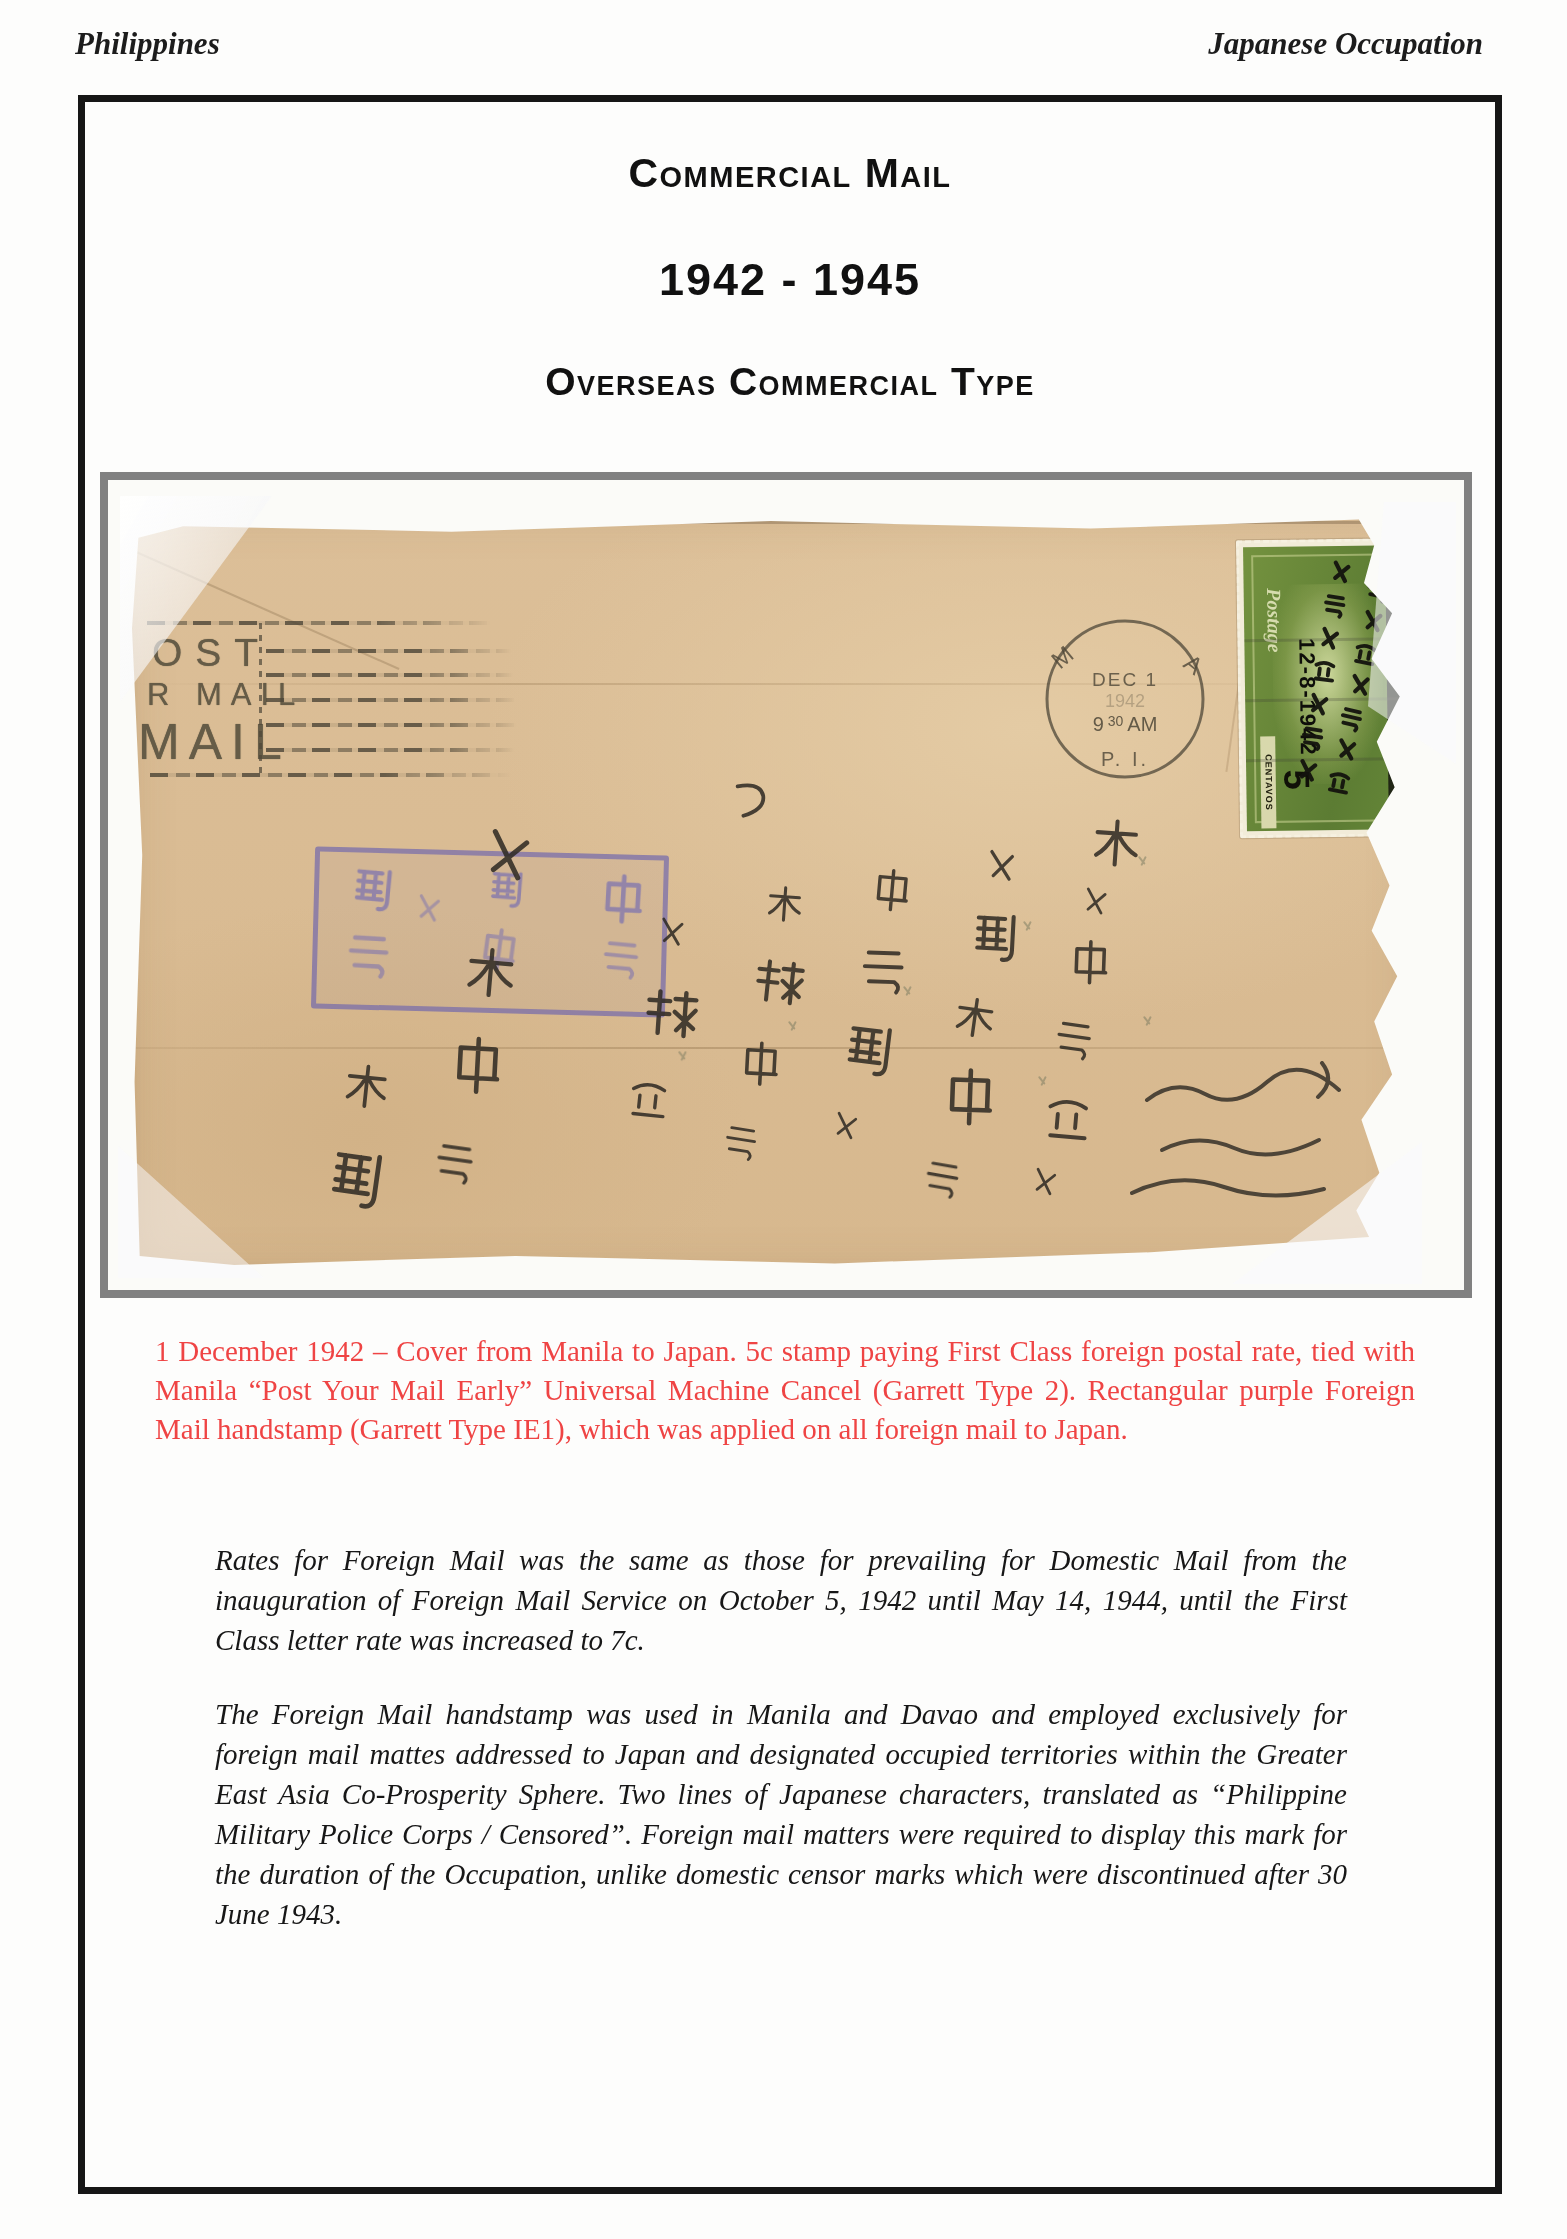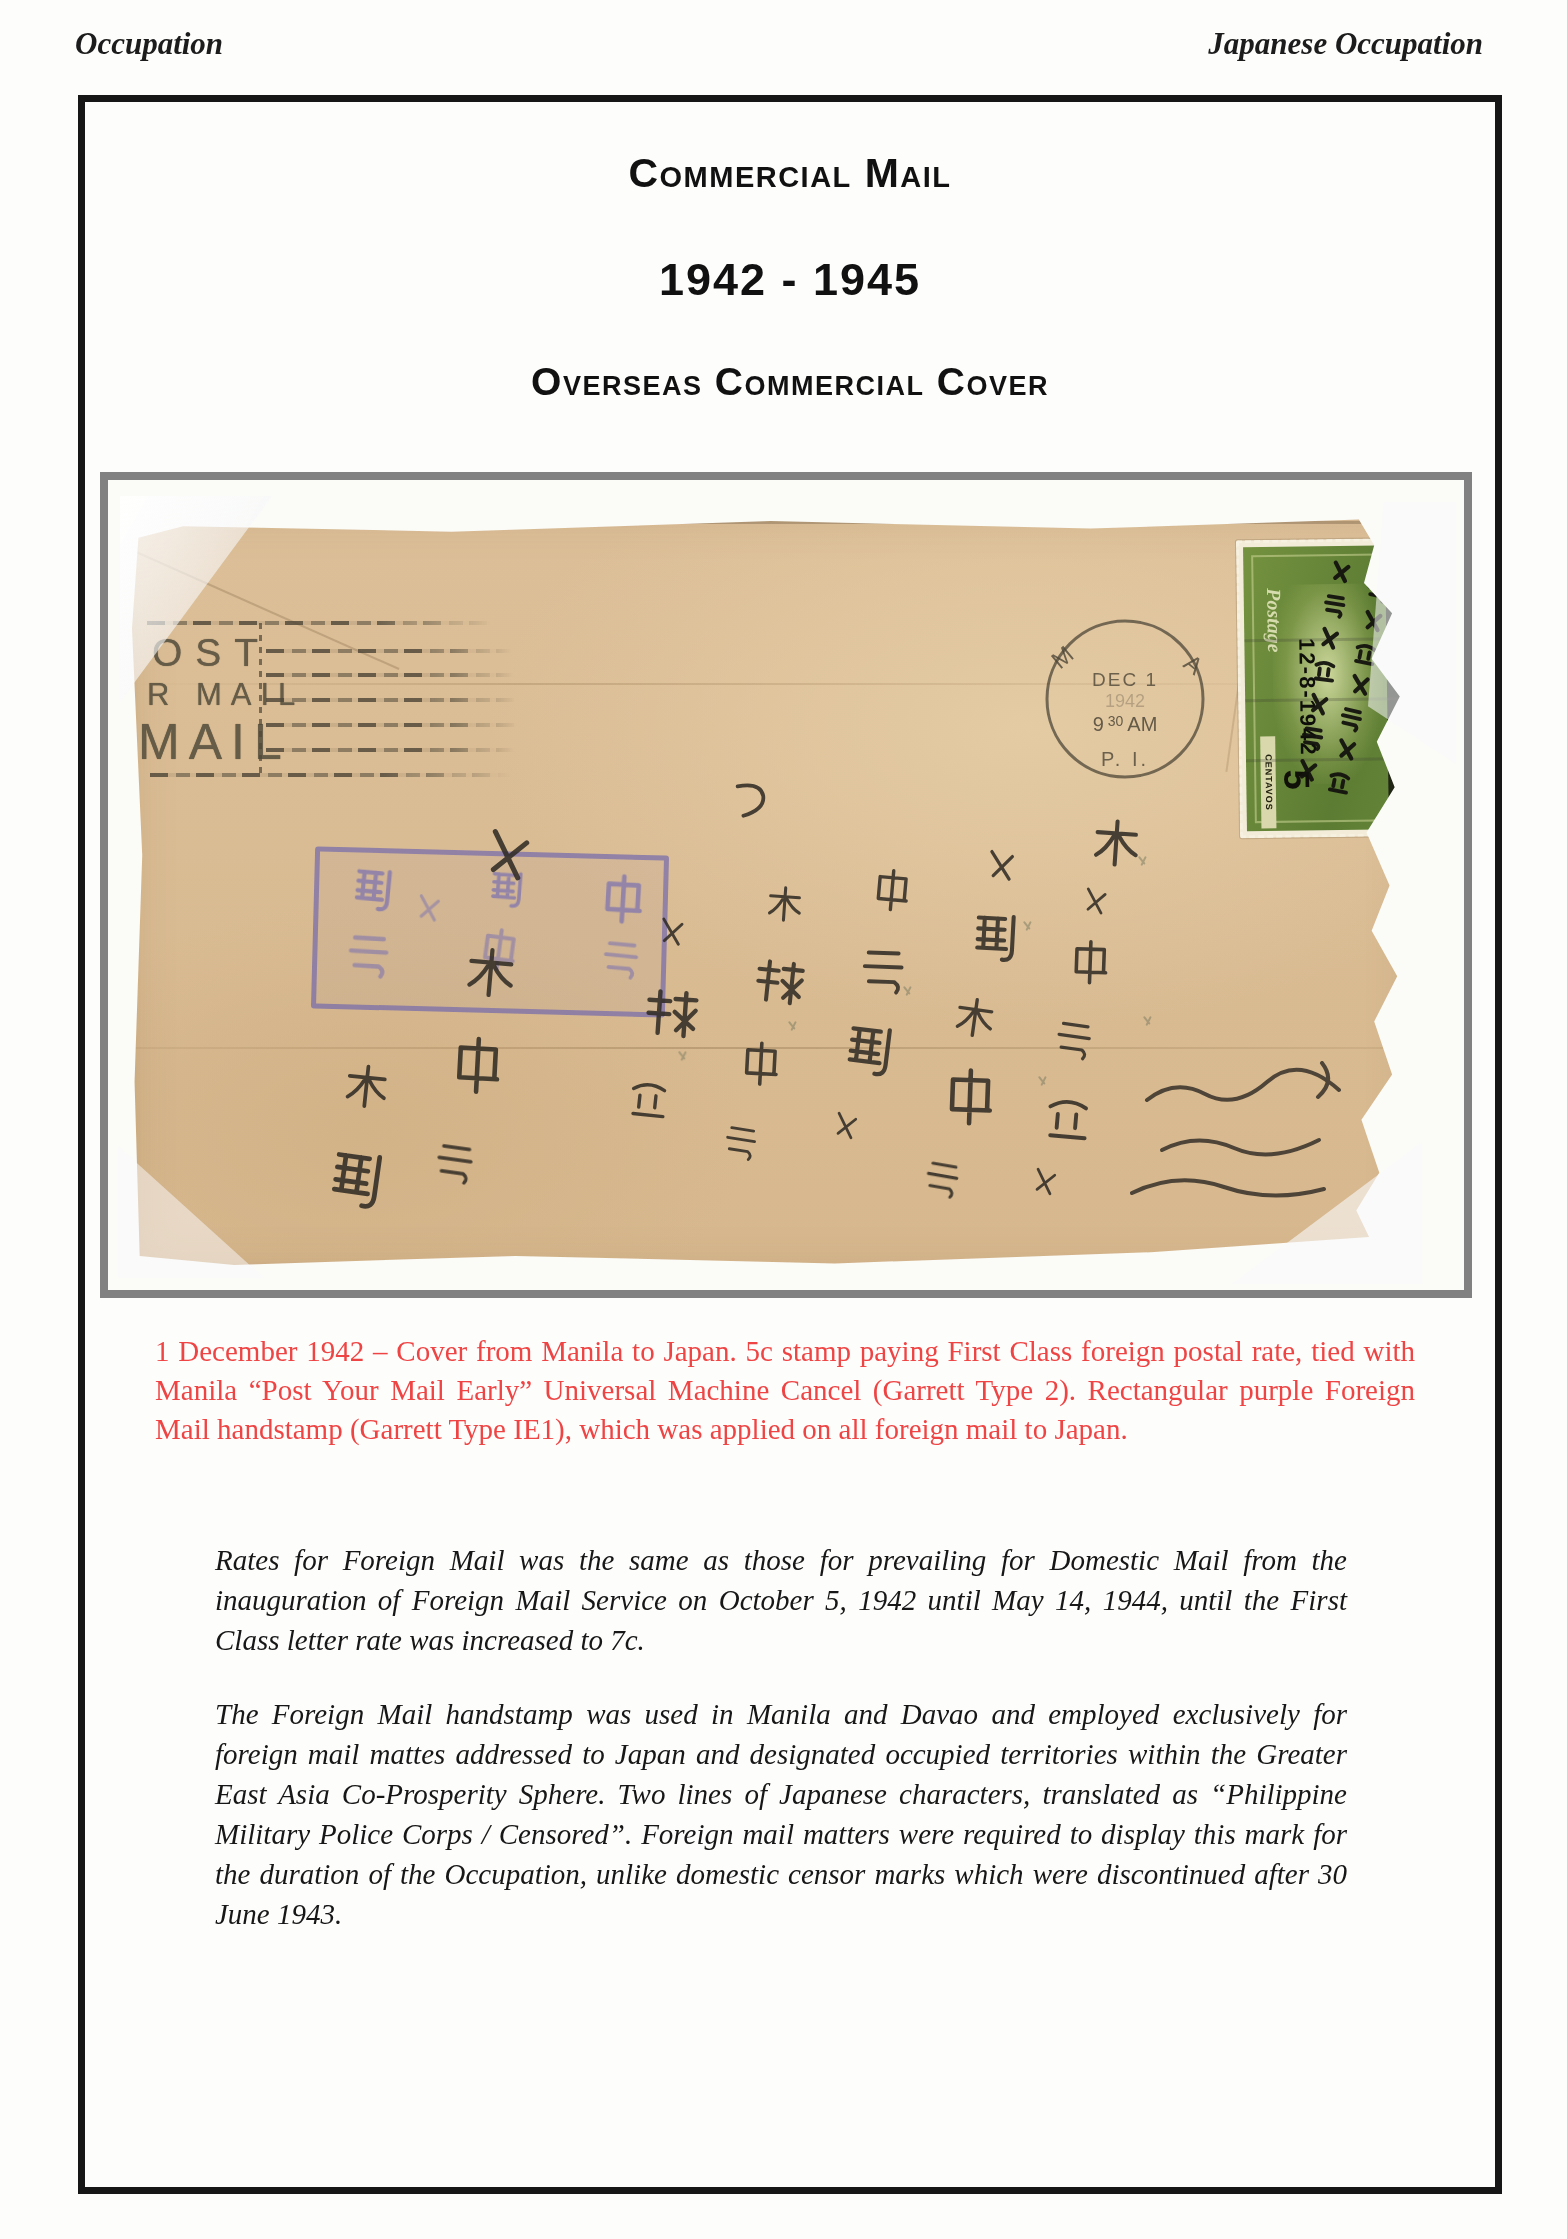--- a/index.html
+++ b/index.html
@@ -82,28 +82,28 @@
   .para{position:absolute;left:215px;width:1132px;font:italic 29px/40px "Liberation Serif",serif;
         text-align:justify;color:#171717;}
   .para1{top:1540px;}
   .para2{top:1694px;}
 </style>
 </head>
 <body>
 
 <div class="page">
 
-  <div class="hdr hdr-left">Occupation</div>
+  <div class="hdr hdr-left">Philippines</div>
   <div class="hdr hdr-right">Japanese Occupation</div>
 
   <div class="frame">
 
     <div class="title title-main">Commercial Mail</div>
     <div class="title title-years">1942 - 1945</div>
-    <div class="title title-sub">Overseas Commercial Cover</div>
+    <div class="title title-sub">Overseas Commercial Type</div>
 
     <div class="photo">
 
       <div class="envelope">
         <div class="crease crease1"></div>
         <div class="crease crease2"></div>
         <div class="crease crease3"></div>
         <div class="crease crease4"></div>
         <div class="crease crease5"></div>
 

